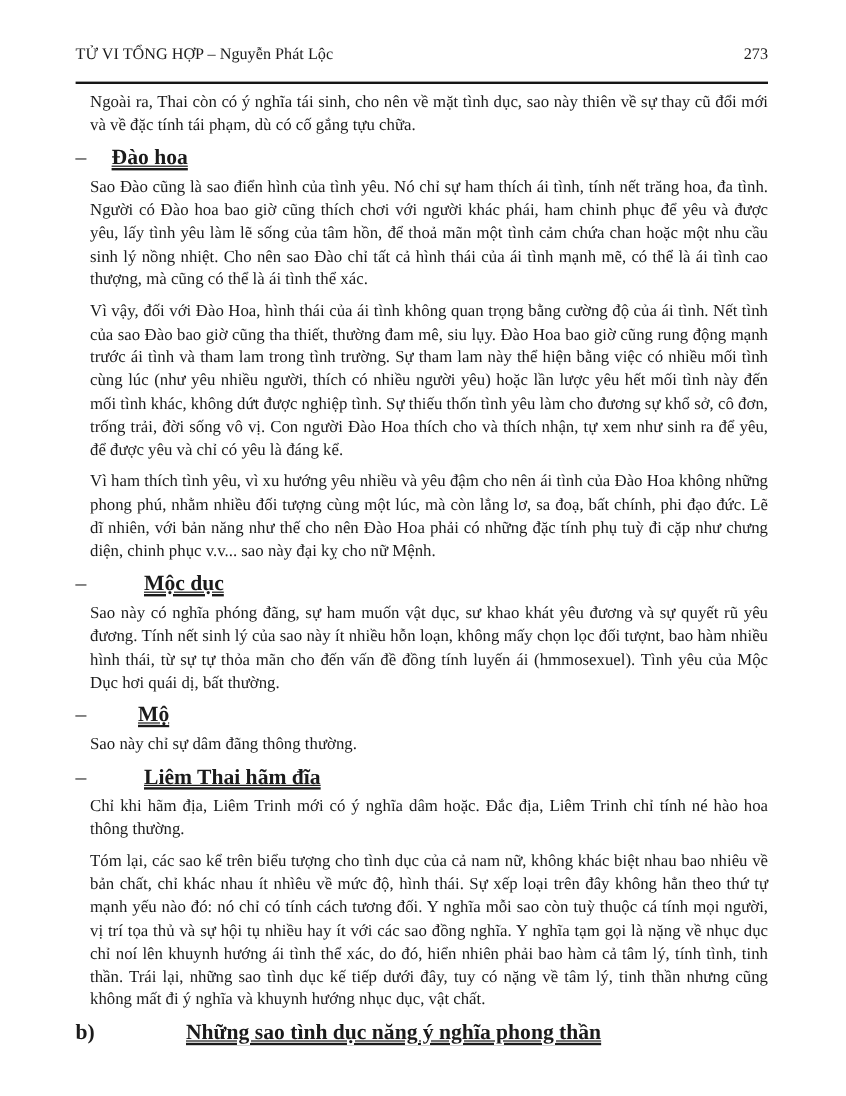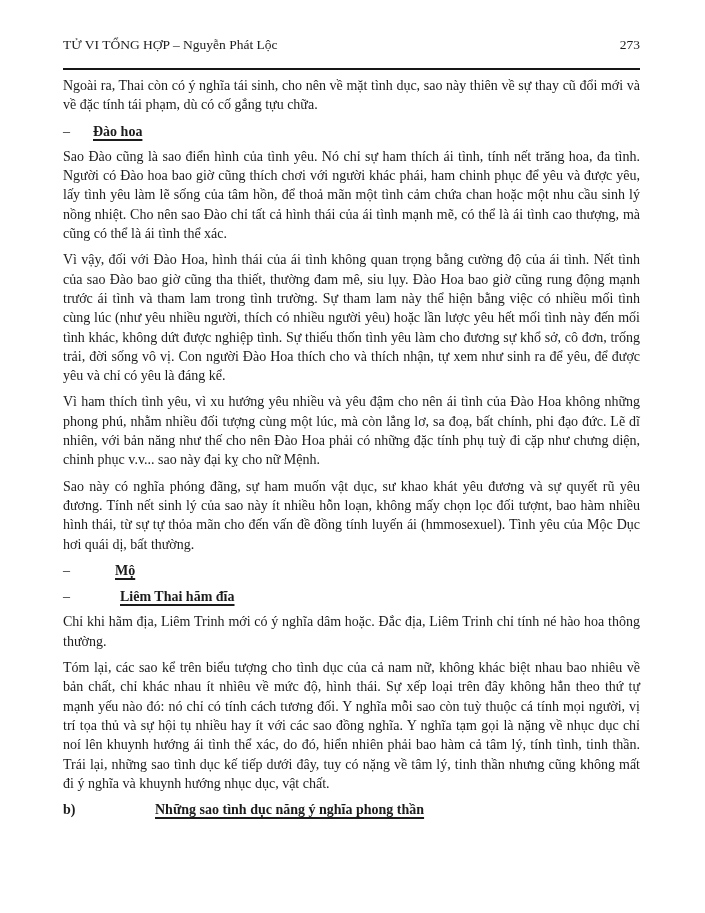--- a/index.html
+++ b/index.html
@@ -21,30 +21,31 @@
     align-items: baseline;
     font-size: 13.5px;
     line-height: 17px;
   }
   .rule {
     border-bottom: 2px solid #161616;
     margin-top: 15px;
     margin-bottom: 4px;
   }
   .para {
-    margin: 6px 0 7px 0;
+    margin: 6px 0 7px 12px;
     font-size: 14px;
     line-height: 19.3px;
     text-align: justify;
   }
   .heading {
     margin: 7px 0 6px 0;
-    font-size: 14px;
+    font-size: 18px;
     line-height: 19.3px;
     white-space: nowrap;
+    text-decoration: underline;
   }
   .heading .marker {
     display: inline-block;
     font-weight: normal;
   }
   .heading .marker.ind32 { width: 30px; }
   .heading .marker.ind52 { width: 52px; }
   .heading .marker.ind57 { width: 57px; }
   .heading .marker.ind92 { width: 92px; font-weight: bold; }
   .heading .htext {
@@ -68,27 +69,31 @@
   <p class="para">Ngoài ra, Thai còn có ý nghĩa tái sinh, cho nên về mặt tình dục, sao này thiên về sự thay cũ đổi mới và về đặc tính tái phạm, dù có cố gắng tựu chữa.</p>
 
   <div class="heading">
     <span class="marker ind32">–</span><span class="htext">Đào hoa</span>
   </div>
 
   <p class="para">Sao Đào cũng là sao điển hình của tình yêu. Nó chỉ sự ham thích ái tình, tính nết trăng hoa, đa tình. Người có Đào hoa bao giờ cũng thích chơi với người khác phái, ham chinh phục để yêu và được yêu, lấy tình yêu làm lẽ sống của tâm hồn, để thoả mãn một tình cảm chứa chan hoặc một nhu cầu sinh lý nồng nhiệt. Cho nên sao Đào chỉ tất cả hình thái của ái tình mạnh mẽ, có thể là ái tình cao thượng, mà cũng có thể là ái tình thể xác.</p>
   <p class="para">Vì vậy, đối với Đào Hoa, hình thái của ái tình không quan trọng bằng cường độ của ái tình. Nết tình của sao Đào bao giờ cũng tha thiết, thường đam mê, siu lụy. Đào Hoa bao giờ cũng rung động mạnh trước ái tình và tham lam trong tình trường. Sự tham lam này thể hiện bằng việc có nhiều mối tình cùng lúc (như yêu nhiều người, thích có nhiều người yêu) hoặc lần lược yêu hết mối tình này đến mối tình khác, không dứt được nghiệp tình. Sự thiếu thốn tình yêu làm cho đương sự khổ sở, cô đơn, trống trải, đời sống vô vị. Con người Đào Hoa thích cho và thích nhận, tự xem như sinh ra để yêu, để được yêu và chỉ có yêu là đáng kể.</p>
   <p class="para">Vì ham thích tình yêu, vì xu hướng yêu nhiều và yêu đậm cho nên ái tình của Đào Hoa không những phong phú, nhằm nhiều đối tượng cùng một lúc, mà còn lẳng lơ, sa đoạ, bất chính, phi đạo đức. Lẽ dĩ nhiên, với bản năng như thế cho nên Đào Hoa phải có những đặc tính phụ tuỳ đi cặp như chưng diện, chinh phục v.v... sao này đại kỵ cho nữ Mệnh.</p>
 
+  <div class="heading">
+    <span class="marker ind57">–</span><span class="htext">Mộc dục</span>
+  </div>
 
   <p class="para">Sao này có nghĩa phóng đãng, sự ham muốn vật dục, sư khao khát yêu đương và sự quyết rũ yêu đương. Tính nết sinh lý của sao này ít nhiều hỗn loạn, không mấy chọn lọc đối tượnt, bao hàm nhiều hình thái, từ sự tự thỏa mãn cho đến vấn đề đồng tính luyến ái (hmmosexuel). Tình yêu của Mộc Dục hơi quái dị, bất thường.</p>
 
   <div class="heading">
     <span class="marker ind52">–</span><span class="htext">Mộ</span>
   </div>
 
+  <p class="para">Sao này chỉ sự dâm đãng thông thường.</p>
 
   <div class="heading">
     <span class="marker ind57">–</span><span class="htext">Liêm Thai hãm đĩa</span>
   </div>
 
   <p class="para">Chỉ khi hãm địa, Liêm Trinh mới có ý nghĩa dâm hoặc. Đắc địa, Liêm Trinh chỉ tính né hào hoa thông thường.</p>
   <p class="para">Tóm lại, các sao kể trên biểu tượng cho tình dục của cả nam nữ, không khác biệt nhau bao nhiêu về bản chất, chỉ khác nhau ít nhìêu về mức độ, hình thái. Sự xếp loại trên đây không hẳn theo thứ tự mạnh yếu nào đó: nó chỉ có tính cách tương đối. Y nghĩa mỗi sao còn tuỳ thuộc cá tính mọi người, vị trí tọa thủ và sự hội tụ nhiều hay ít với các sao đồng nghĩa. Y nghĩa tạm gọi là nặng về nhục dục chỉ noí lên khuynh hướng ái tình thể xác, do đó, hiển nhiên phải bao hàm cả tâm lý, tính tình, tinh thần. Trái lại, những sao tình dục kế tiếp dưới đây, tuy có nặng về tâm lý, tinh thần nhưng cũng không mất đi ý nghĩa và khuynh hướng nhục dục, vật chất.</p>
 
   <div class="heading">
     <span class="marker ind92">b)</span><span class="htext">Những sao tình dục năng ý nghĩa phong thần</span>

